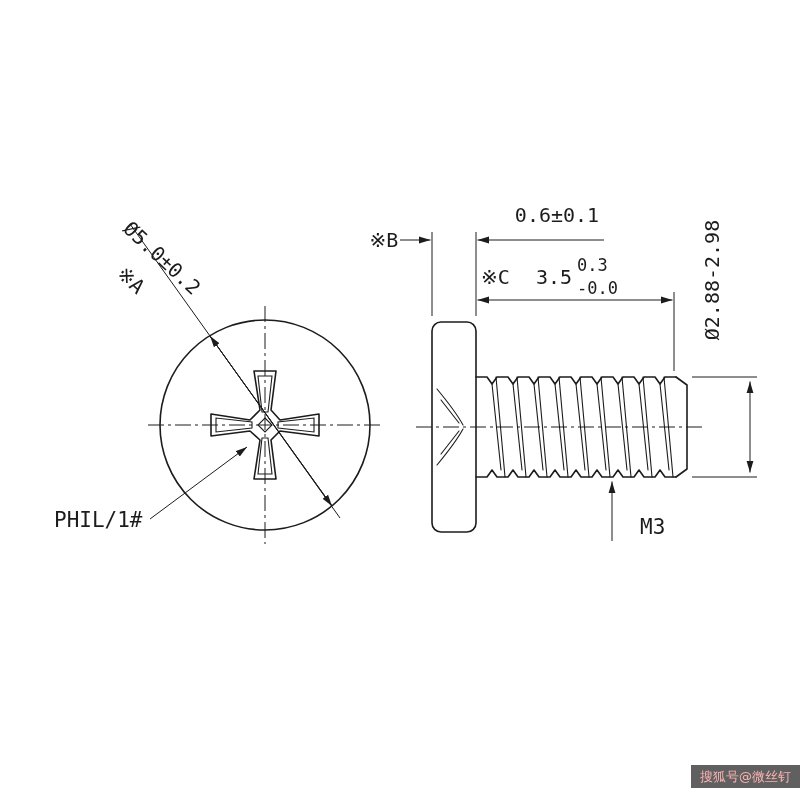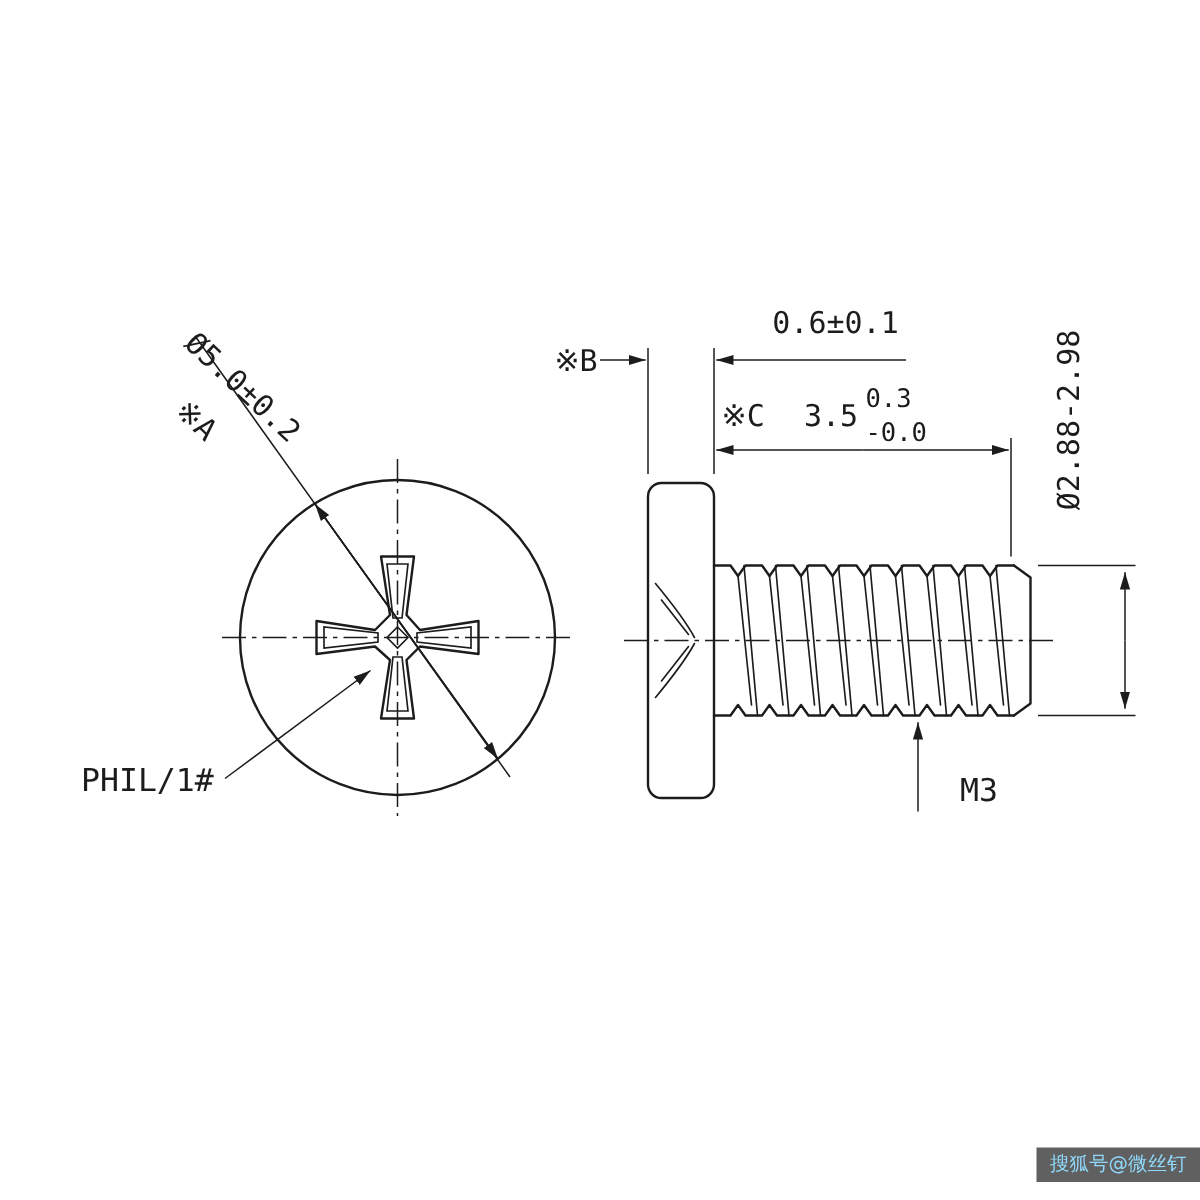--- a/index.html
+++ b/index.html
@@ -111,14 +111,14 @@
     <text x="536" y="284">3.5</text>
     <text x="577" y="271" class="small">0.3</text>
     <text x="577" y="294" class="small">-0.0</text>
 
     <text x="719" y="280" text-anchor="middle" transform="rotate(-90 719 280)">Ø2.88-2.98</text>
 
     <text x="640" y="534" class="big">M3</text>
   </g>
 </svg>
 
-<div class="watermark" style="background: rgb(69, 69, 69); color: #7dd3fc;">搜狐号@微丝钉</div>
+<div class="watermark" style="background: rgb(69, 69, 69); color: #fca5a5;">搜狐号@微丝钉</div>
 </div>
 
 </body></html>

